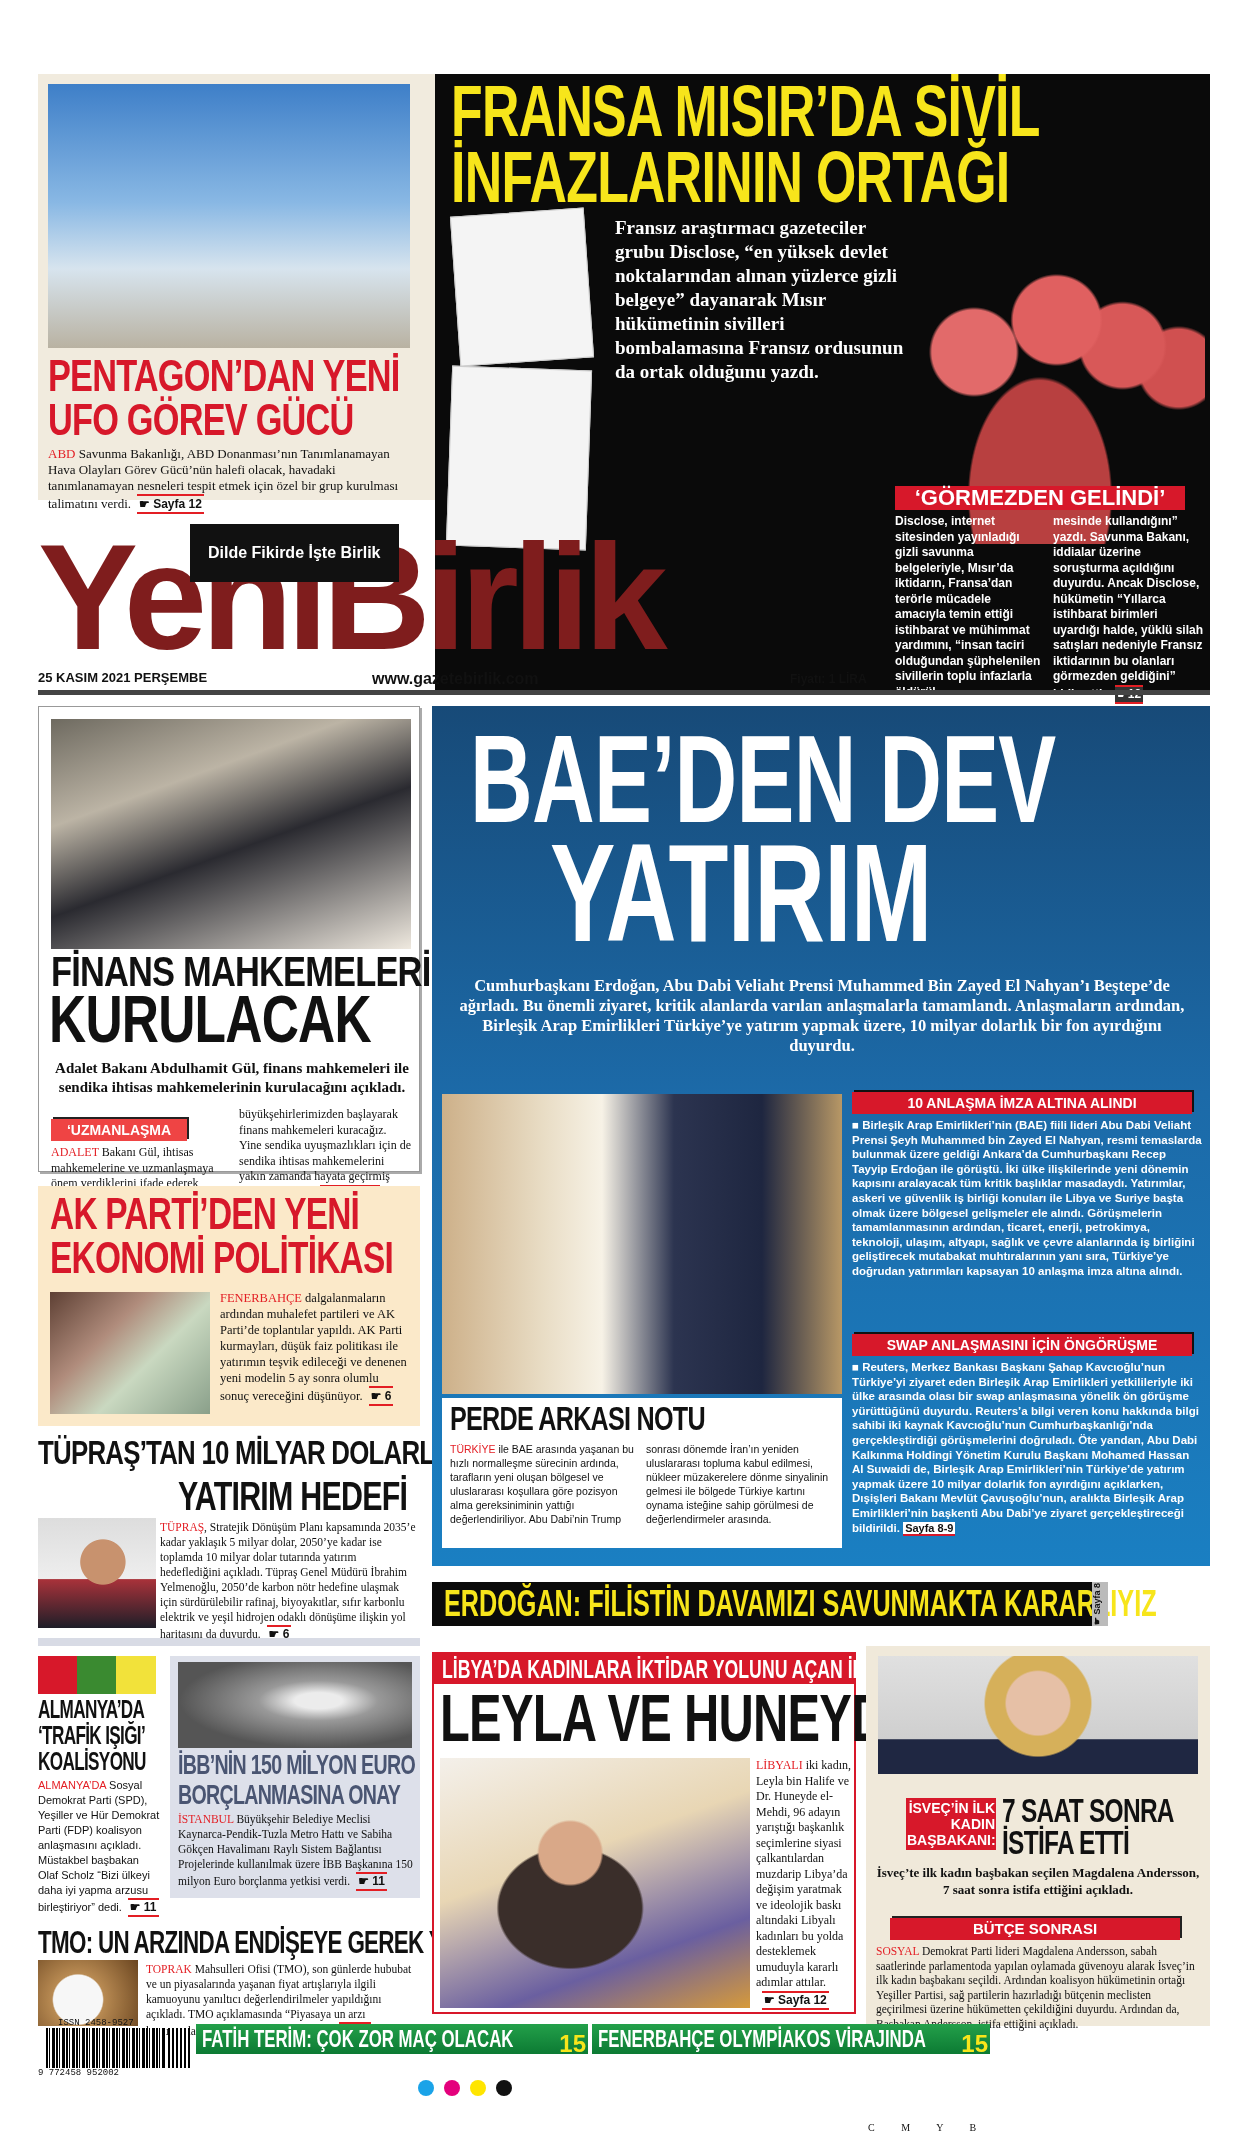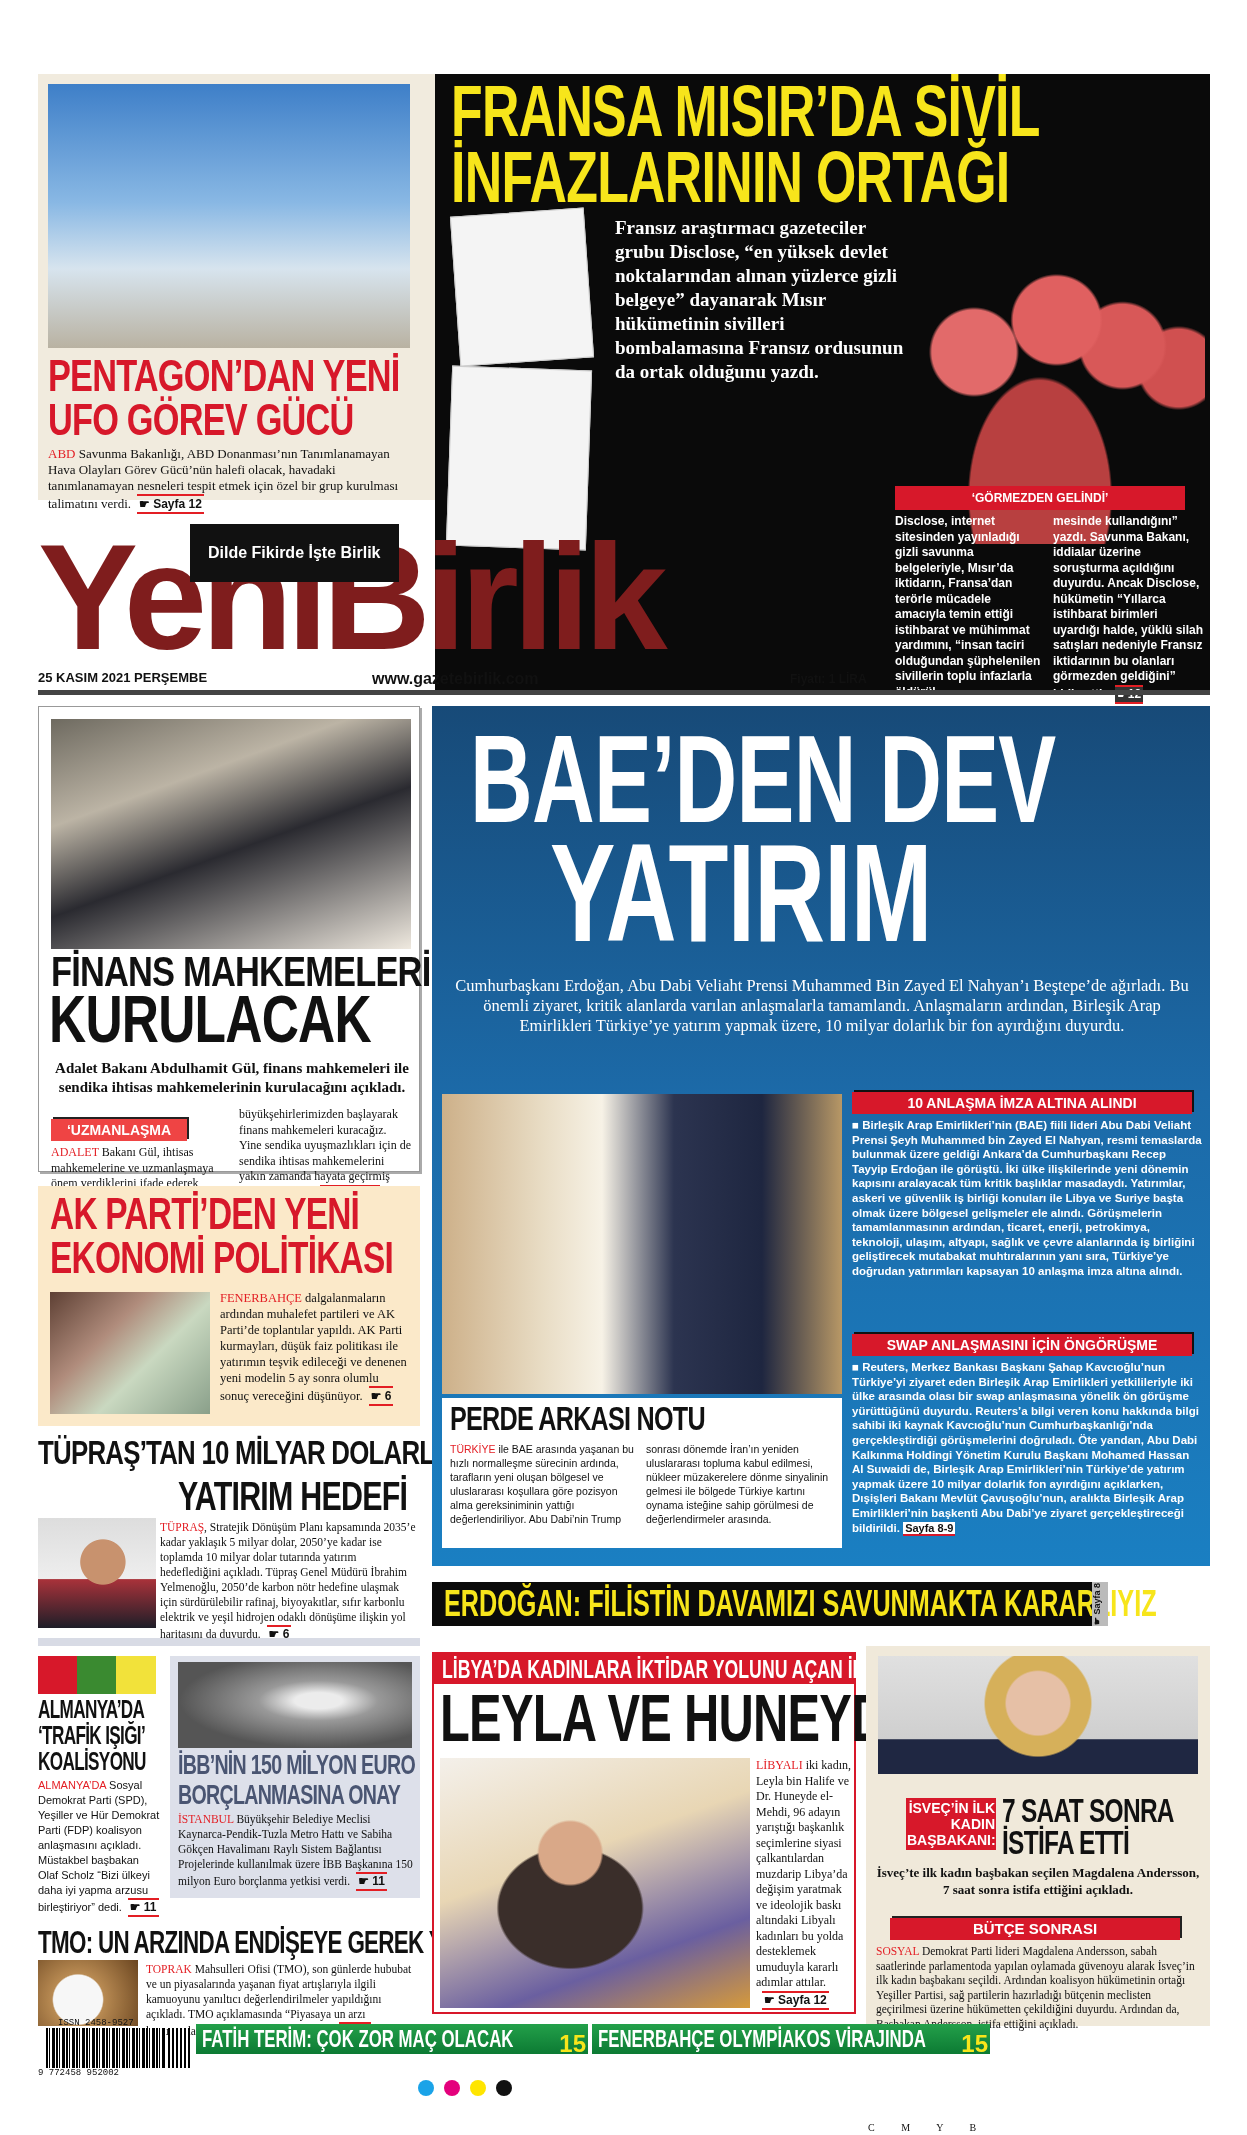--- a/index.html
+++ b/index.html
@@ -15,21 +15,21 @@
 #ufo .img{left:10px;top:10px;width:362px;height:264px;background:linear-gradient(180deg,#3e7fc8 0%,#89b8e4 45%,#d7e4ee 70%,#b9b2a2 100%)}
 #ufo h2{left:10px;top:280px;font-size:44px;color:#d7182a;line-height:44px;transform:scaleX(.78)}
 #ufo p{left:10px;top:372px;width:364px;font-size:13px;line-height:16px}
 
 #fr{left:435px;top:74px;width:775px;height:620px;background:#0a0a0a}
 #fr h1{left:16px;top:4px;font-size:72px;line-height:66px;color:#f7e51b;transform:scaleX(.72)}
 #fr .docs{left:12px;top:138px;width:150px;height:340px}
 #fr .doc{position:absolute;background:#f4f4f4;border:1px solid #ccc}
 #fr .lede{left:180px;top:142px;width:300px;font-family:"Liberation Serif",serif;font-weight:700;color:#fff;font-size:19px;line-height:24px}
 #fr .faces{left:440px;top:150px;width:330px;height:320px;background:radial-gradient(circle at 30% 40%,#e26a6a 0 14%,transparent 15%),radial-gradient(circle at 55% 30%,#e06060 0 15%,transparent 16%),radial-gradient(circle at 75% 38%,#d85858 0 13%,transparent 14%),radial-gradient(circle at 92% 45%,#d05050 0 11%,transparent 12%),radial-gradient(ellipse at 50% 85%,#b84040 0 30%,transparent 31%)}
-#fr .sub{left:460px;top:412px;width:290px;height:24px;background:#d7182a;color:#fff;font-weight:700;text-align:center;font-size:12px;line-height:24px}
+#fr .sub{left:460px;top:412px;width:290px;height:24px;background:#d7182a;color:#fff;font-weight:700;text-align:center;font-size:22px;line-height:24px}
 #fr .c1{left:460px;top:440px;width:150px;color:#fff;font-weight:700;font-size:12px;line-height:15.5px}
 #fr .c2{left:618px;top:440px;width:152px;color:#fff;font-weight:700;font-size:12px;line-height:15.5px}
 
 #mast{left:38px;top:512px;width:390px;height:180px}
 #mast .logo{left:0;top:10px;font-size:150px;line-height:150px;color:#7f1d1d;font-weight:700;letter-spacing:-6px;font-family:"Liberation Sans",sans-serif}
 #mast .slogan{left:152px;top:12px;background:#111;color:#fff;font-weight:700;font-size:16px;padding:20px 18px}
 #date{left:38px;top:670px;font-size:13px;font-weight:700}
 #web{left:372px;top:670px;font-size:16px;font-weight:700}
 #price{left:790px;top:672px;font-size:12px;font-weight:700}
 #rule1{left:38px;top:690px;width:1172px;height:5px;background:#444}
@@ -72,21 +72,21 @@
 
 #bar{left:38px;top:2018px;width:150px;height:62px}
 #bar .issn{font-family:"Liberation Mono",monospace;font-size:9px;position:absolute;left:20px;top:0}
 #bar .lines{position:absolute;left:8px;top:10px;width:120px;height:40px;background:repeating-linear-gradient(90deg,#000 0 2px,#fff 2px 3px,#000 3px 4px,#fff 4px 6px,#000 6px 9px,#fff 9px 10px)}
 #bar .num{font-family:"Liberation Mono",monospace;font-size:9px;position:absolute;left:0;top:50px}
 #bar .sup{position:absolute;left:130px;top:10px;width:22px;height:40px;background:repeating-linear-gradient(90deg,#000 0 2px,#fff 2px 4px)}
 
 #bae{left:432px;top:706px;width:778px;height:860px;background:linear-gradient(180deg,#174a78 0%,#1c6aa8 45%,#1a7fc2 100%)}
 #bae h1{left:38px;top:14px;font-size:124px;line-height:118px;color:#fff;transform:scaleX(.7);width:1000px}
 #bae h1.l2{left:118px;top:128px;font-size:140px}
-#bae .lede{left:18px;top:270px;width:744px;font-family:"Liberation Serif",serif;font-weight:400;color:#fff;font-size:16.5px;line-height:20px;text-align:center}
+#bae .lede{left:18px;top:270px;width:744px;font-family:"Liberation Serif",serif;font-weight:700;color:#fff;font-size:16.5px;line-height:20px;text-align:center}
 #bae .img{left:10px;top:388px;width:400px;height:300px;background:linear-gradient(90deg,#cdb089 0%,#e8dcc4 25%,#f7f2e6 40%,#2c3450 58%,#1e2640 80%,#b89866 100%)}
 #bae .sub1{left:420px;top:386px;width:340px;height:22px;background:#d7182a;color:#fff;font-weight:700;font-size:14px;text-align:center;line-height:22px;box-shadow:2px -2px 0 #111}
 #bae .t1{left:420px;top:412px;width:350px;color:#fff;font-weight:700;font-size:11.5px;line-height:14.6px}
 #bae .sub2{left:420px;top:628px;width:340px;height:22px;background:#d7182a;color:#fff;font-weight:700;font-size:14px;text-align:center;line-height:22px;box-shadow:2px -2px 0 #111}
 #bae .t2{left:420px;top:654px;width:350px;color:#fff;font-weight:700;font-size:11.5px;line-height:14.6px}
 #perde{left:10px;top:692px;width:400px;height:150px;background:#fff}
 #perde h2{left:8px;top:2px;font-size:34px;line-height:36px;transform:scaleX(.74);width:520px}
 #perde .c1{left:8px;top:44px;width:190px;font-size:10.5px;line-height:14px}
 #perde .c2{left:204px;top:44px;width:192px;font-size:10.5px;line-height:14px}
 .pg{background:#fff;color:#111;font-weight:700;font-size:11px;padding:0 2px;border-bottom:2px solid #d7182a}

